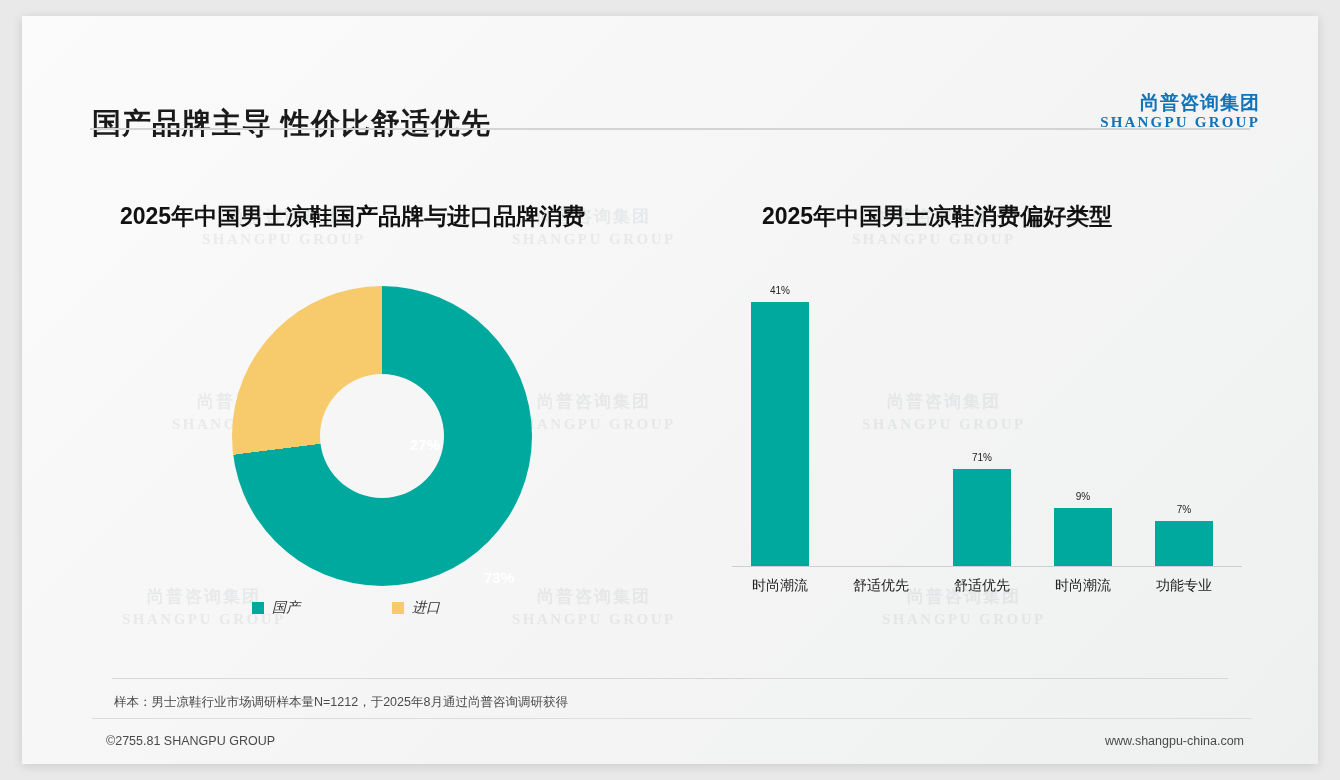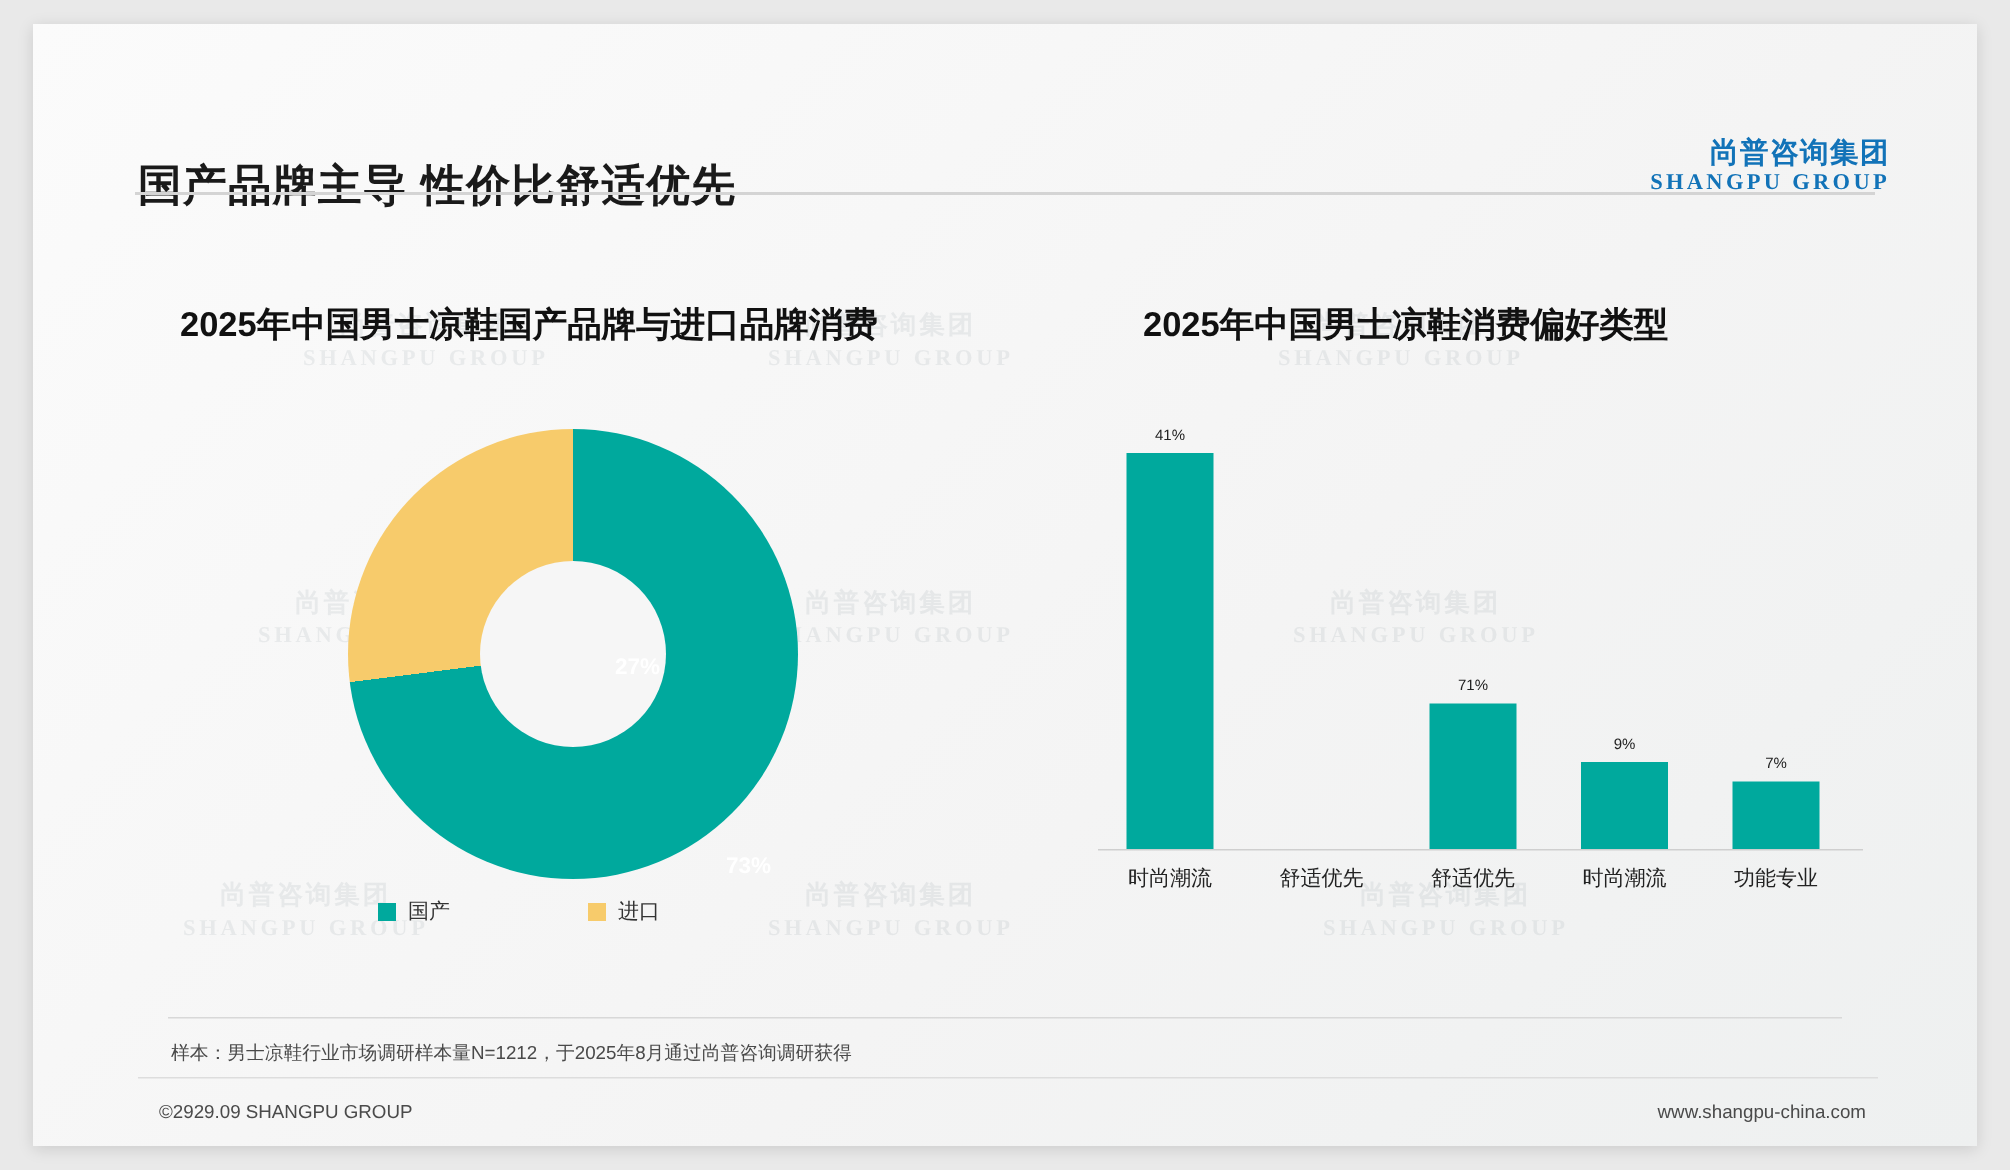--- a/index.html
+++ b/index.html
@@ -142,21 +142,21 @@
     color: #ffffff;
   }
   .legend {
     position: absolute;
     left: 160px;
     top: 398px;
     display: flex;
     gap: 92px;
     align-items: center;
   }
-  .legend-item { display: flex; align-items: center; gap: 8px; }
+  .legend-item { display: flex; align-items: center; gap: 8px; font-style: italic; }
   .legend-swatch { width: 12px; height: 12px; display: inline-block; }
   .legend-text { font-size: 14px; color: #333; }
 
   
   .bars {
     position: absolute;
     left: 10px;
     top: 75px;
     width: 520px;
     height: 290px;
@@ -337,16 +337,16 @@
         <div class="bar-cat" style="left: 101px;">舒适优先</div>
         <div class="bar-cat" style="left: 202px;">舒适优先</div>
         <div class="bar-cat" style="left: 303px;">时尚潮流</div>
         <div class="bar-cat" style="left: 404px;">功能专业</div>
       </div>
   </div>
 
   <div class="sample-rule"></div>
   <div class="sample-note">样本：男士凉鞋行业市场调研样本量N=1212，于2025年8月通过尚普咨询调研获得</div>
   <div class="footer-rule"></div>
-  <div class="copyright">©2929.09 SHANGPU GROUP</div>
+  <div class="copyright">©2755.81 SHANGPU GROUP</div>
   <div class="website">www.shangpu-china.com</div>
 
 </div>
 
 </body></html>

